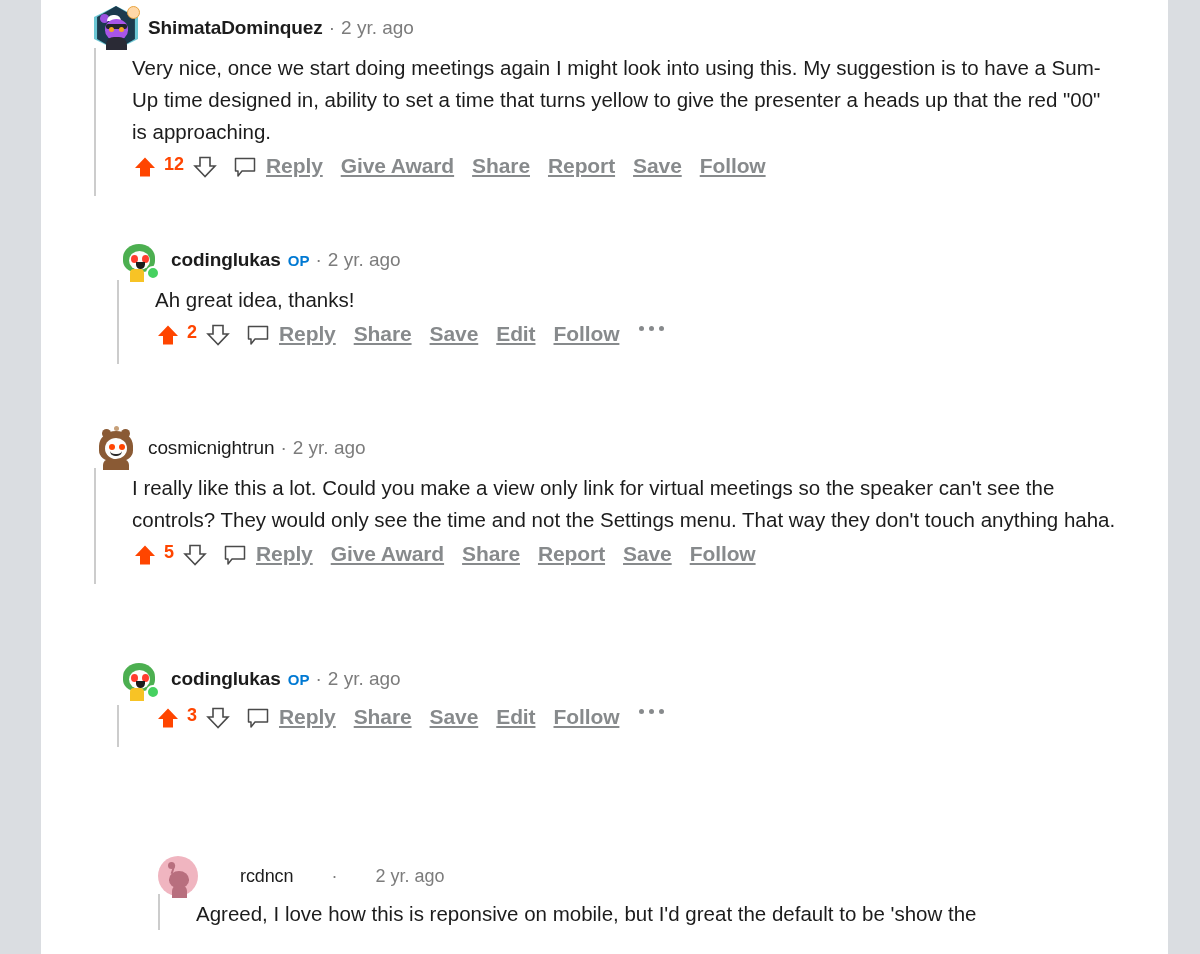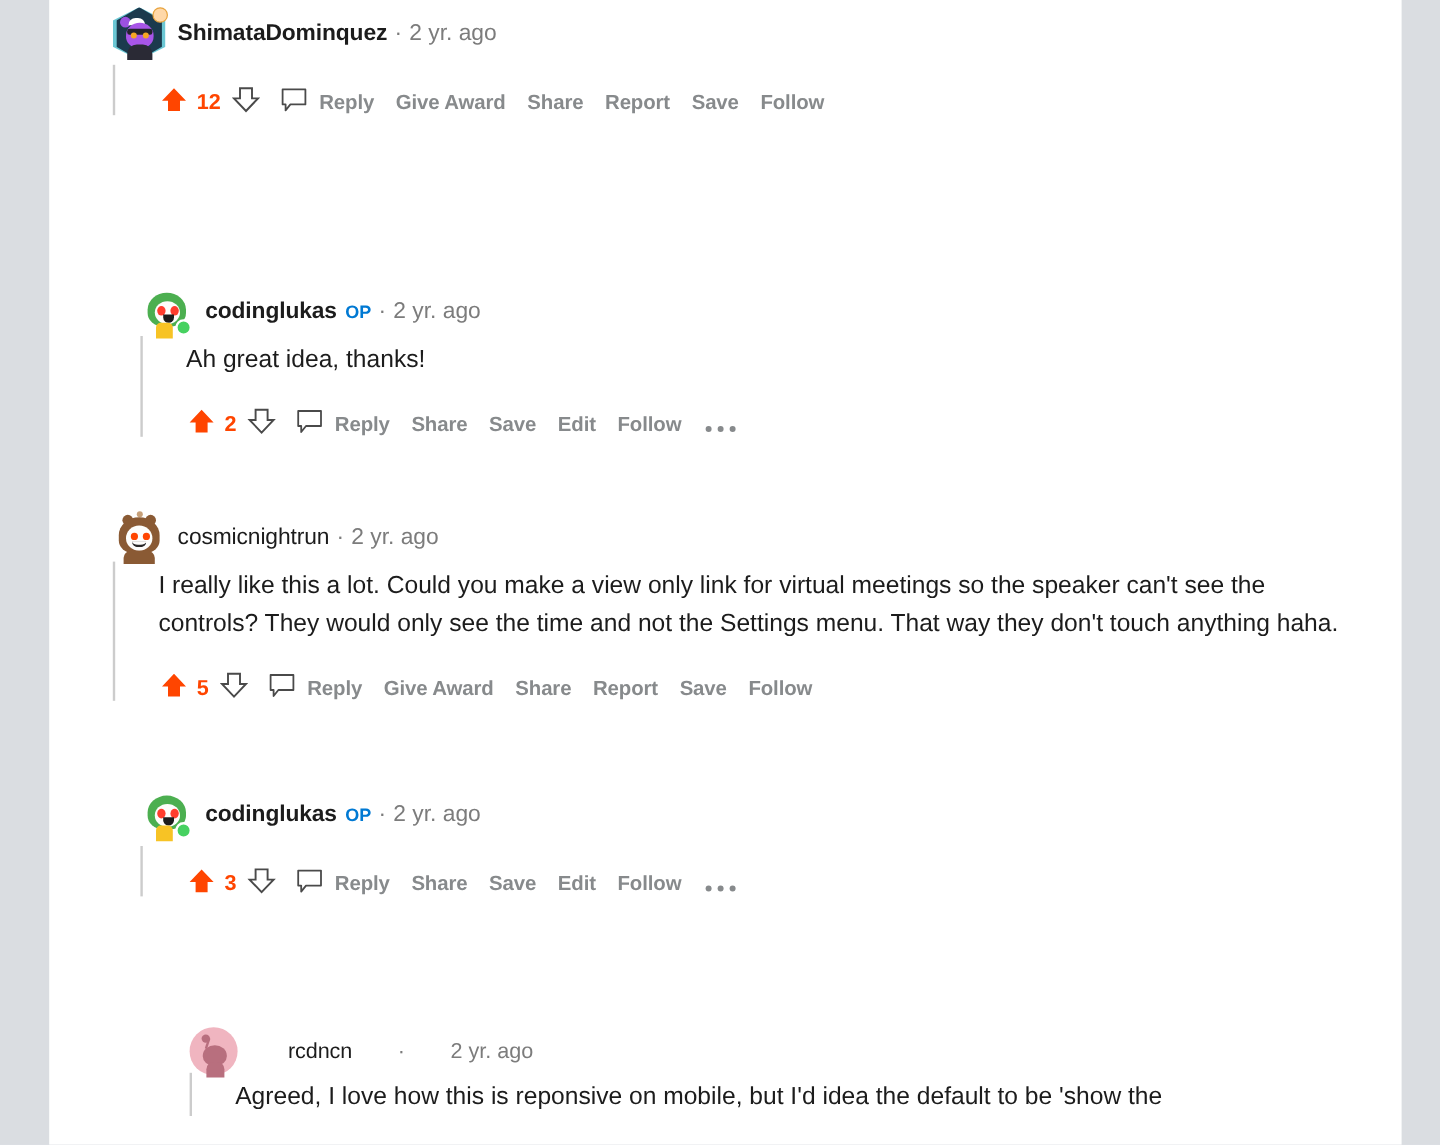--- a/index.html
+++ b/index.html
@@ -72,21 +72,21 @@
     font-size: 20.5px;
     line-height: 32px;
     color: #1c1c1c;
     padding-top: 4px;
     max-width: 985px;
   }
 
   
   .actions {
     display: flex;
-    align-items: flex-end;
+    align-items: flex-start;
     height: 42px;
     margin-top: 6px;
   }
   .vote-up, .vote-down {
     width: 26px; height: 26px;
     display: inline-flex;
     align-items: center;
     justify-content: center;
     cursor: pointer;
   }
@@ -101,27 +101,28 @@
   }
   .act-comment-icon {
     width: 30px; height: 26px;
     margin: 0 6px 0 12px;
     display: inline-flex;
     align-items: center;
     justify-content: center;
   }
   .act-comment-icon svg { width: 24px; height: 24px; }
   .act {
-    font-size: 17px;
+    font-size: 21px;
     font-weight: 700;
     color: #878a8c;
     margin-right: 18px;
     cursor: pointer;
     white-space: nowrap;
     letter-spacing: -0.1px;
+    text-decoration: underline;
   }
   .act:first-of-type { margin-left: 2px; }
   .more-dots {
     display: inline-flex;
     align-items: center;
     gap: 5px;
     cursor: pointer;
     padding: 4px 2px;
   }
   .more-dots i {
@@ -356,20 +357,21 @@
           <div class="snoo-purple-eye" style="left:25px;"></div>
           <div class="snoo-purple-body"></div>
           <div class="bulb"></div>
         </div>
         <span class="uname">ShimataDominquez</span>
         <span class="dot-sep">·</span>
         <span class="ts">2 yr. ago</span>
       </div>
       <div class="comment-body">
         <div class="threadline"></div>
+        <div class="ctext">Very nice, once we start doing meetings again I might look into using this. My suggestion is to have a Sum-Up time designed in, ability to set a time that turns yellow to give the presenter a heads up that the red "00" is approaching.</div>
         <div class="actions">
           <span class="vote-up">
             <svg viewBox="0 0 24 24">
                 <path d="M12 2.5 L22 13 H17 V21.5 H7 V13 H2 Z" fill="#ff4500"></path>
               </svg>
           </span>
           <span class="score">12</span>
           <span class="vote-down">
             <svg viewBox="0 0 24 24">
                 <path d="M12 21.5 L2 11 H7 V2.5 H17 V11 H22 Z" fill="none" stroke="#4a4a4a" stroke-width="1.6"></path>
@@ -546,18 +548,18 @@
           <div class="av-pink-ant-ball"></div>
           <div class="av-pink-head"></div>
           <div class="av-pink-body"></div>
         </div>
         <span class="uname plain" style="font-size:18px;">rcdncn</span>
         <span class="dot-sep" style="font-size:18px;">·</span>
         <span class="ts" style="font-size:18px;">2 yr. ago</span>
       </div>
       <div class="comment-body">
         <div class="threadline"></div>
-        <div class="ctext">Agreed, I love how this is reponsive on mobile, but I'd idea the default to be 'show the</div>
+        <div class="ctext">Agreed, I love how this is reponsive on mobile, but I'd great the default to be 'show the</div>
       </div>
     </div>
 
   </div>
 </div>
 
 </body></html>

